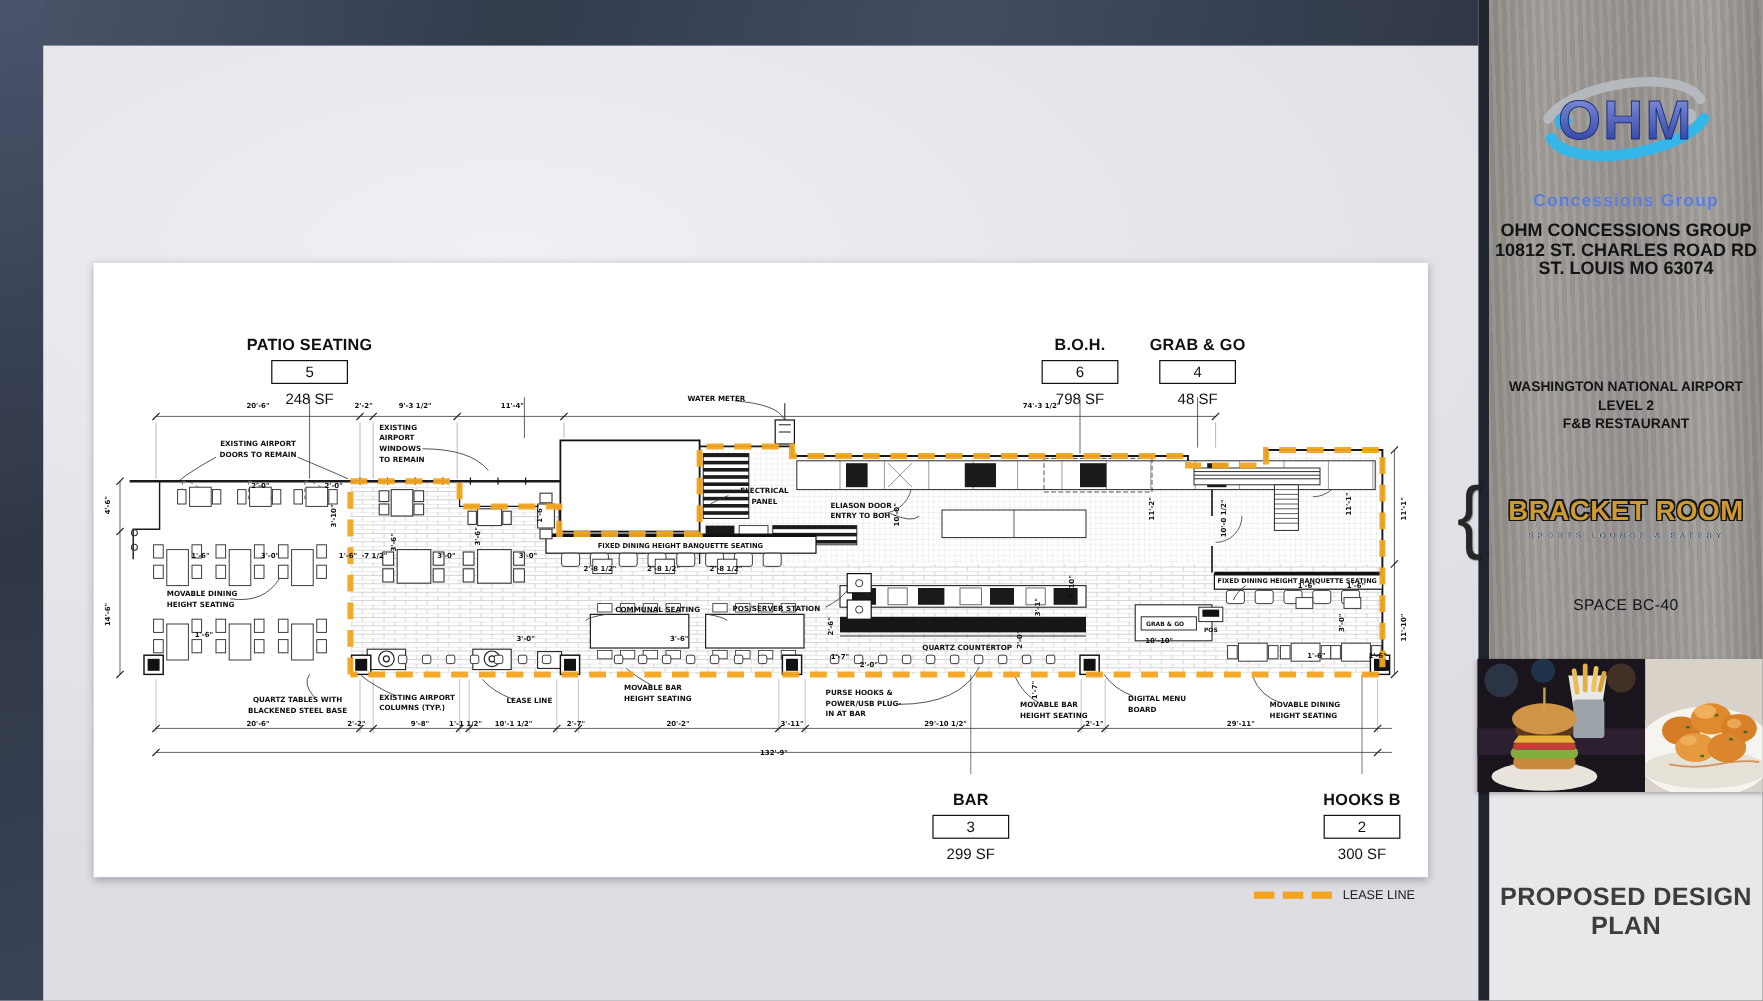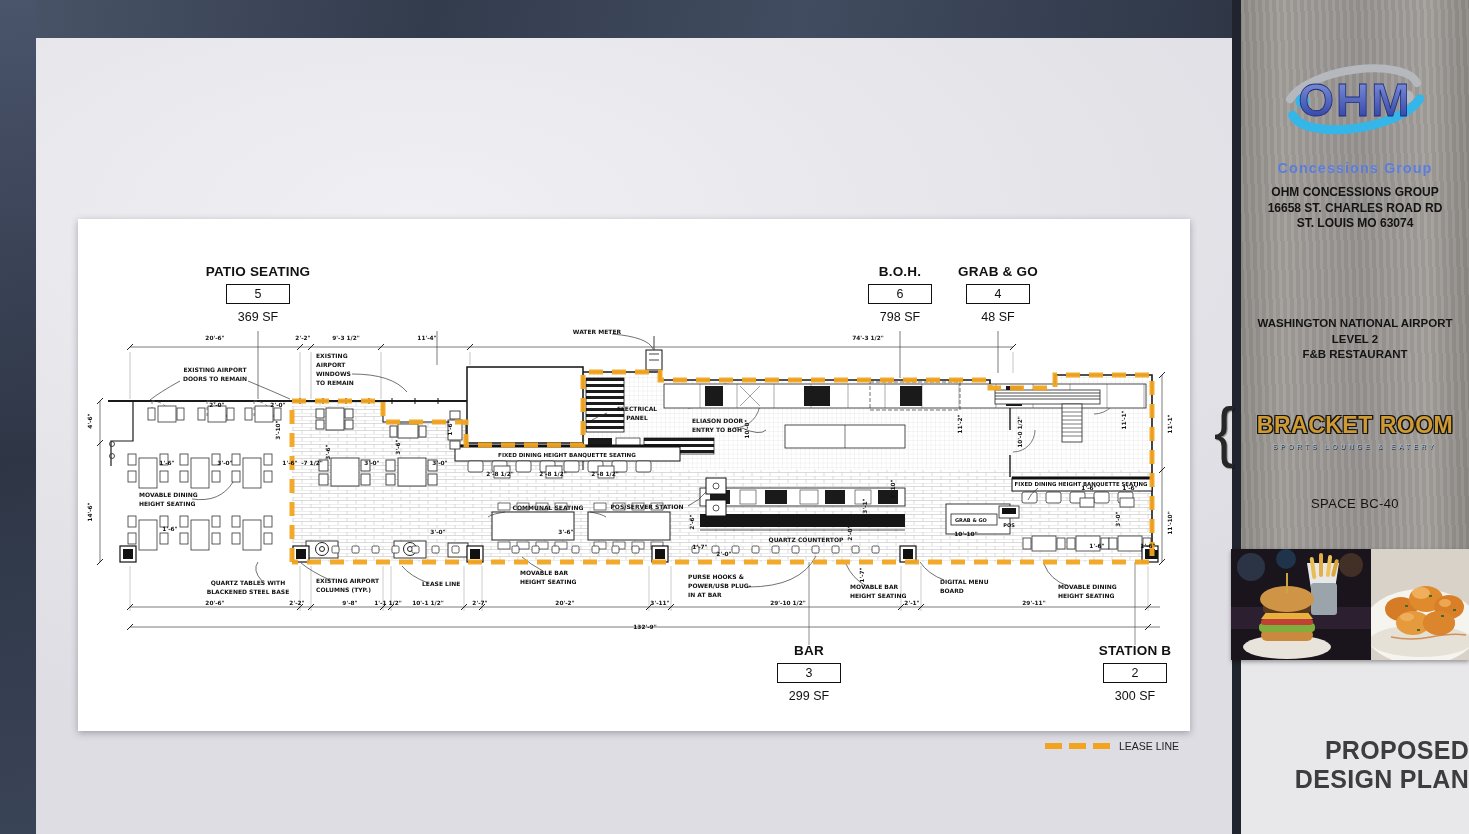--- a/index.html
+++ b/index.html
@@ -8,53 +8,53 @@
   .navy-top{position:absolute;left:0;top:0;width:1232px;height:38px;
     background:linear-gradient(100deg,#4a5569,#333c4d 35%,#414c60 65%,#2f3747);}
   .navy-left{position:absolute;left:0;top:0;width:36px;height:834px;
     background:linear-gradient(170deg,#4a546b,#2e3646 55%,#3a4457);}
   .paper{position:absolute;left:36px;top:38px;width:1196px;height:796px;
     background:radial-gradient(1100px 520px at 32% 22%,#f0eff3,#e5e4e9 60%,#dedde3);}
   .sheet{position:absolute;left:78px;top:219px;width:1112px;height:512px;background:#fff;
     box-shadow:0 2px 7px rgba(40,40,60,.35);}
   #plan-svg{position:absolute;left:78px;top:219px;width:1112px;height:513px;}
 
-  .zone{position:absolute;width:150px;text-align:center;color:#111;}
+  .zone{position:absolute;width:150px;text-align:center;color:#111;margin-top:16px;}
   .z-title{font-size:13.5px;font-weight:bold;letter-spacing:.2px;}
   .z-box{width:62px;height:18px;border:1.4px solid #111;margin:5px auto 6px;background:#fff;
          font-size:12.5px;line-height:18px;}
   .z-area{font-size:12.5px;}
 
   .legend{position:absolute;left:1045px;top:740px;display:flex;align-items:center;}
   .legend .dash{display:inline-block;width:17px;height:5.5px;margin-right:7px;background:#F2A41E;}
   .legend .lbl{font-size:10.5px;color:#222;margin-left:2px;}
 
   .gap{position:absolute;left:1232px;top:0;width:9px;height:834px;background:#20242e;}
   .sidebar{position:absolute;left:1241px;top:0;width:228px;height:600px;
     background:repeating-linear-gradient(88deg,rgba(255,255,255,.05) 0 3px,rgba(60,55,50,.07) 3px 7px),
                linear-gradient(90deg,#8f8b87,#a29e9a 18%,#979391 52%,#a4a19d 82%,#8d8985);}
   .sb{position:absolute;left:0;width:228px;text-align:center;color:#141414;}
   .ohm-logo{top:48px;height:100px;}
   .concessions{top:160px;font-size:14.5px;font-weight:600;letter-spacing:1px;color:#5f7cd1;
     text-shadow:0 0 1px rgba(150,170,230,.8);}
-  .addr{top:185px;font-size:12px;font-weight:bold;line-height:15.5px;}
+  .addr{top:185px;font-size:15px;font-weight:bold;line-height:15.5px;}
   .proj{top:316px;font-size:11.5px;font-weight:bold;line-height:15.5px;}
   .bracket{top:398px;display:flex;justify-content:center;align-items:center;}
   .brace{font-size:62px;font-weight:400;color:#262626;line-height:66px;
     text-shadow:1px 1px 1px rgba(0,0,0,.4);transform:scaleY(1.08);}
   .bracket-mid{margin:0 22px;}
   .bracket-title{font-size:23px;font-weight:bold;letter-spacing:.5px;color:#cf9a31;white-space:nowrap;
     text-shadow:-1.2px -1.2px 0 #161616,1.2px -1.2px 0 #161616,-1.2px 1.2px 0 #161616,1.2px 1.2px 0 #161616;}
   .bracket-tag{font-size:6.5px;letter-spacing:3.4px;color:#9cc0e2;margin-top:4px;
     text-shadow:.6px .6px 0 #1c1c1c;}
   .space{top:496px;font-size:13px;letter-spacing:.4px;}
   .photos{position:absolute;left:1231px;top:549px;width:238px;height:111px;display:flex;
     box-shadow:0 2px 4px rgba(0,0,0,.35);}
   .photos svg{display:block;}
-  .pdp{top:736px;font-size:25px;font-weight:600;color:#3d3d3d;letter-spacing:.3px;text-align:right;}
+  .pdp{top:736px;font-size:21px;font-weight:600;color:#3d3d3d;letter-spacing:.3px;}
 </style>
 </head>
 <body>
 
 <div id="stage">
   <div class="paper"></div>
   <div class="navy-top"></div>
   <div class="navy-left"></div>
   <div class="sheet"></div>
 
@@ -524,39 +524,39 @@
         <text x="1120" y="519" text-anchor="middle" font-size="5.8" font-weight="700" fill="#111" transform="rotate(-90 1120 519)">3'-0"</text>
         <text x="1097" y="548" text-anchor="middle" font-size="5.8" font-weight="700" fill="#111">1'-6"</text>
         <text x="1148" y="548" text-anchor="middle" font-size="5.8" font-weight="700" fill="#111">1'-6"</text>
         <text x="864" y="575" text-anchor="middle" font-size="5.8" font-weight="700" fill="#111" transform="rotate(-90 864 575)">1'-7"</text>
       </g>
   </svg>
 
   <div class="zone" style="left:183px;top:264px">
     <div class="z-title">PATIO SEATING</div>
     <div class="z-box"><span>5</span></div>
-    <div class="z-area">369 SF</div>
+    <div class="z-area">248 SF</div>
   </div>
   <div class="zone" style="left:825px;top:264px">
     <div class="z-title">B.O.H.</div>
     <div class="z-box"><span>6</span></div>
     <div class="z-area">798 SF</div>
   </div>
   <div class="zone" style="left:923px;top:264px">
     <div class="z-title">GRAB &amp; GO</div>
     <div class="z-box"><span>4</span></div>
     <div class="z-area">48 SF</div>
   </div>
   <div class="zone" style="left:734px;top:643px">
     <div class="z-title">BAR</div>
     <div class="z-box"><span>3</span></div>
     <div class="z-area">299 SF</div>
   </div>
   <div class="zone" style="left:1060px;top:643px">
-    <div class="z-title">STATION B</div>
+    <div class="z-title">HOOKS B</div>
     <div class="z-box"><span>2</span></div>
     <div class="z-area">300 SF</div>
   </div>
 
   <div class="legend">
     <span class="dash" style="background: rgb(242, 164, 30);"></span>
     <span class="dash" style="background: rgb(242, 164, 30);"></span>
     <span class="dash" style="background: rgb(242, 164, 30);"></span>
     <span class="lbl">LEASE LINE</span>
   </div>
@@ -577,21 +577,21 @@
           <circle cx="166" cy="58" r="6.5" fill="#b5b8bd"></circle>
           <path d="M178,62 A66,27 0 0 1 50,56" stroke="#35b6e8" stroke-width="9" fill="none" stroke-linecap="round"></path>
           <circle cx="62" cy="44" r="7" fill="#35b6e8"></circle>
         </g>
         <text x="114" y="68" text-anchor="middle" font-family="Liberation Sans, sans-serif" font-size="46" font-weight="bold" letter-spacing="2" fill="url(#ohmg)" stroke="#1e2f7a" stroke-width="0.8">OHM</text>
       </svg>
     </div>
     <div class="sb concessions">Concessions Group</div>
     <div class="sb addr">
       <div>OHM CONCESSIONS GROUP</div>
-      <div>16658 ST. CHARLES ROAD RD</div>
+      <div>10812 ST. CHARLES ROAD RD</div>
       <div>ST. LOUIS MO 63074</div>
     </div>
     <div class="sb proj">
       <div>WASHINGTON NATIONAL AIRPORT</div>
       <div>LEVEL 2</div>
       <div>F&amp;B RESTAURANT</div>
     </div>
     <div class="sb bracket">
       <span class="brace">{</span>
       <span class="bracket-mid">

